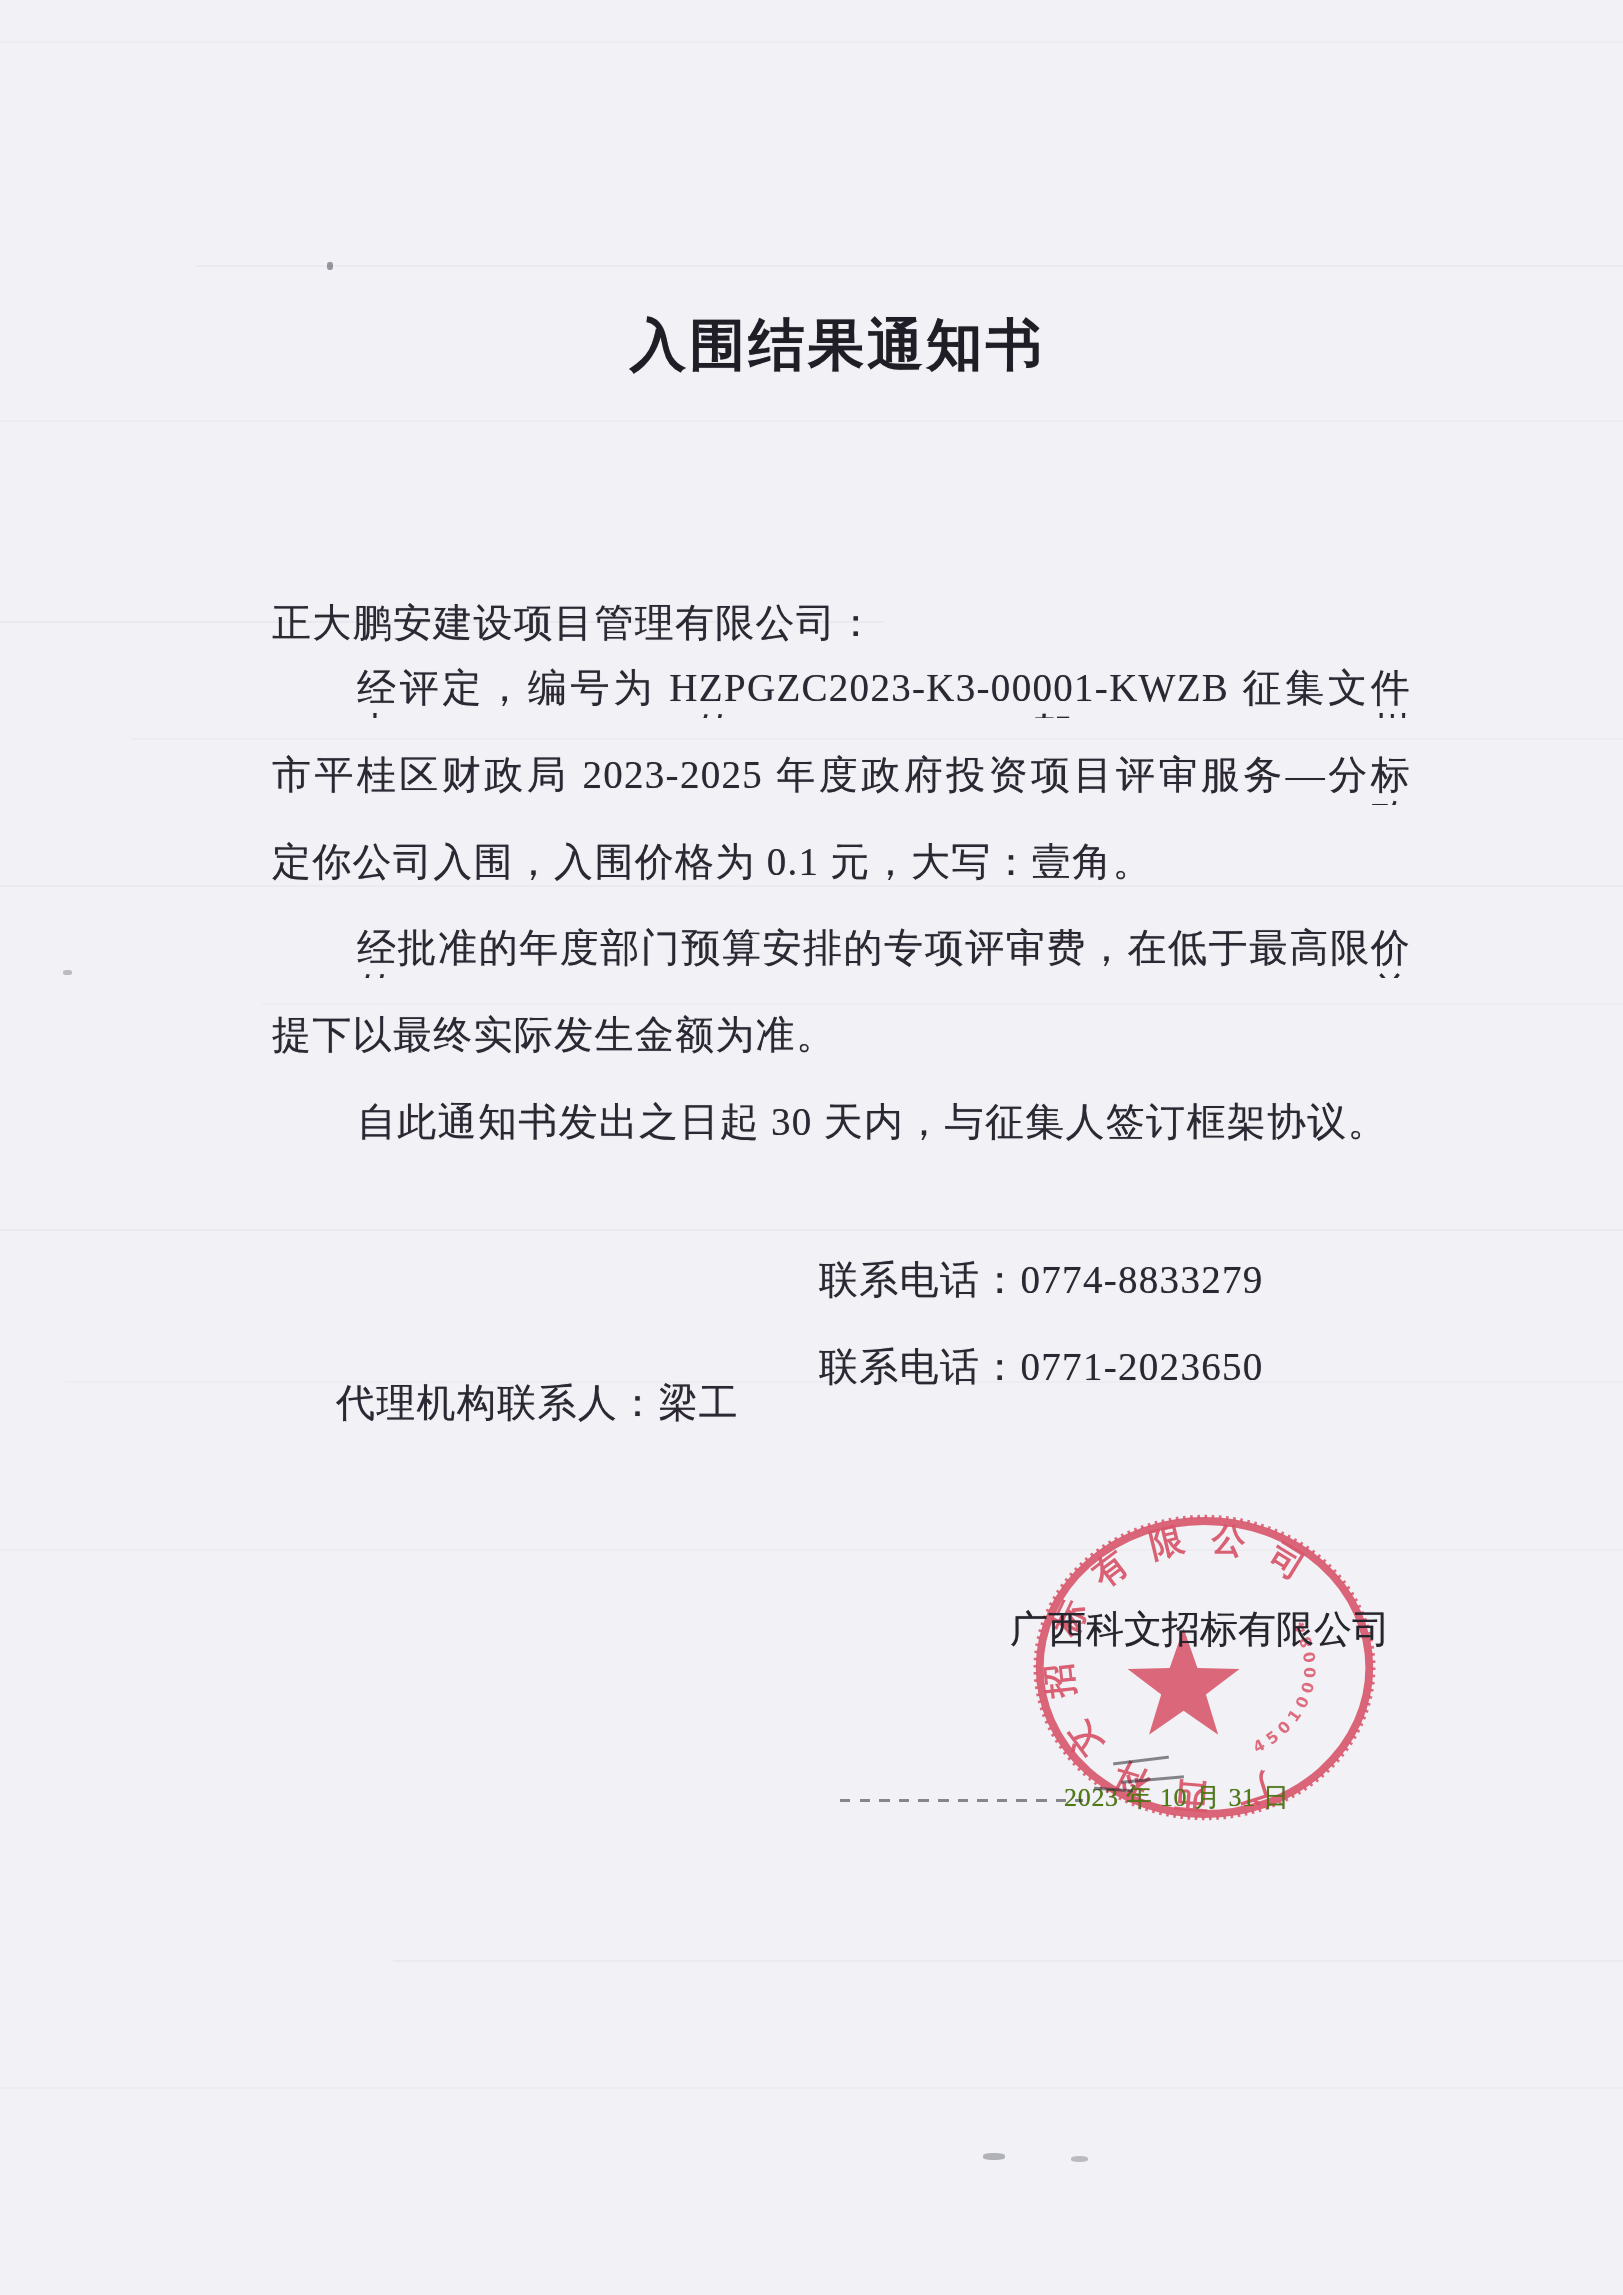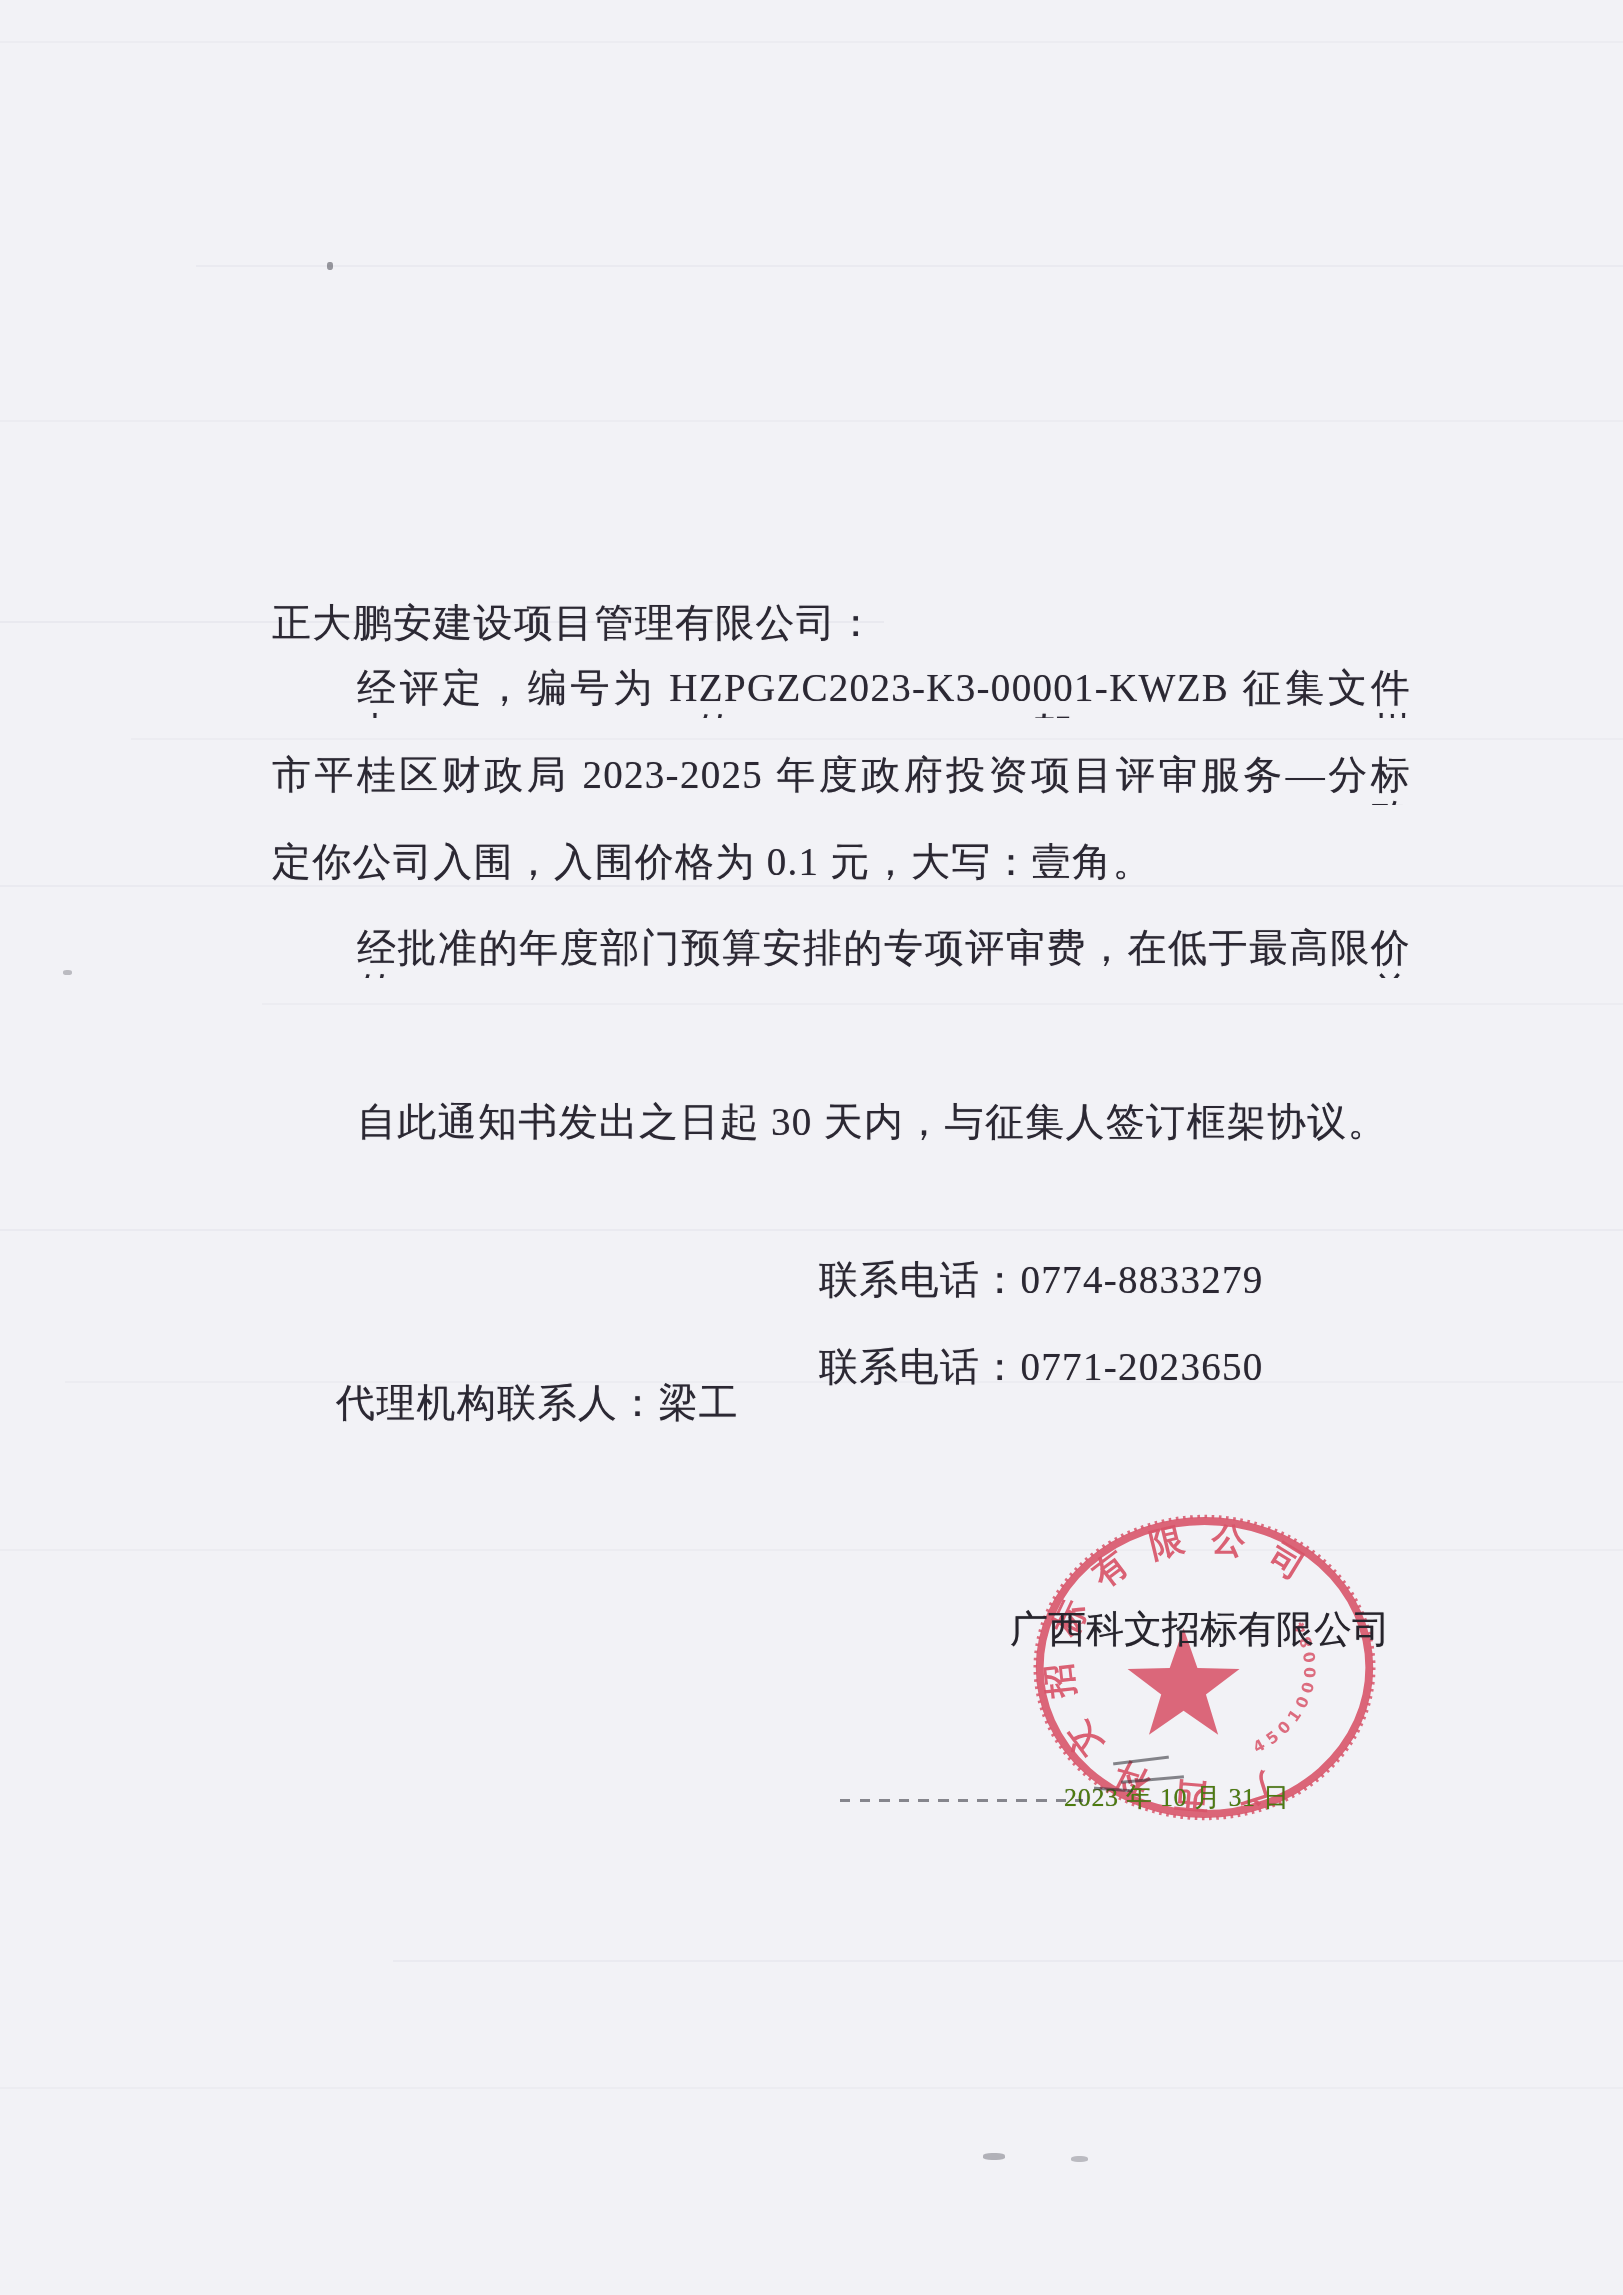--- a/index.html
+++ b/index.html
@@ -145,26 +145,28 @@
   <div class="streak" style="left:0;top:1229px;width:1623px;opacity:.05;"></div>
   <div class="streak" style="left:65px;top:1381px;width:1558px;opacity:.04;"></div>
   <div class="streak" style="left:0;top:1549px;width:1623px;opacity:.04;"></div>
   <div class="streak" style="left:393px;top:1960px;width:1231px;opacity:.05;"></div>
   <div class="streak" style="left:0;top:2087px;width:1623px;opacity:.04;"></div>
   <div class="speck" style="left:327px;top:262px;width:5.9px;height:7.9px;opacity:.5;"></div>
   <div class="speck" style="left:63px;top:970px;width:9.2px;height:5.2px;opacity:.3;"></div>
   <div class="speck" style="left:983px;top:2153px;width:22px;height:6.5px;opacity:.35;"></div>
   <div class="speck" style="left:1071px;top:2156px;width:17px;height:5.9px;opacity:.3;"></div>
 
+  <div class="doc-title">入围结果通知书</div>
 
   <div class="bodyline l-margin" style="top:601px;">正大鹏安建设项目管理有限公司：</div>
   <div class="bodyline l-indent fill" style="top:666px;">经评定，编号为 HZPGZC2023-K3-00001-KWZB 征集文件中的贺州</div>
   <div class="bodyline l-margin fill" style="top:753px;">市平桂区财政局 2023-2025 年度政府投资项目评审服务—分标 2，确</div>
   <div class="bodyline l-margin" style="top:840px;">定你公司入围，入围价格为 0.1 元，大写：壹角。</div>
   <div class="bodyline l-indent fill" style="top:926px;">经批准的年度部门预算安排的专项评审费，在低于最高限价的前</div>
+  <div class="bodyline l-margin" style="top:1013px;">提下以最终实际发生金额为准。</div>
   <div class="bodyline l-indent" style="top:1100px;">自此通知书发出之日起 30 天内，与征集人签订框架协议。</div>
 
   <div class="contact-phone" style="left:819px;top:1253px;">联系电话：0774-8833279</div>
   <div class="contact-label" style="left:336px;top:1340px;margin-top:36px;">代理机构联系人：梁工</div>
   <div class="contact-phone" style="left:819px;top:1340px;">联系电话：0771-2023650</div>
 
   <svg class="stamp" width="367" height="327" viewBox="0 0 560 500">
     <defs>
       <path id="arcPath" d="M 373.1 410.4 A 205 180 0 1 1 443.7 141.6" fill="none"></path>
       <path id="numPath" d="M 359.8 380.7 A 170 148 0 0 0 419.3 165.1" fill="none"></path>

